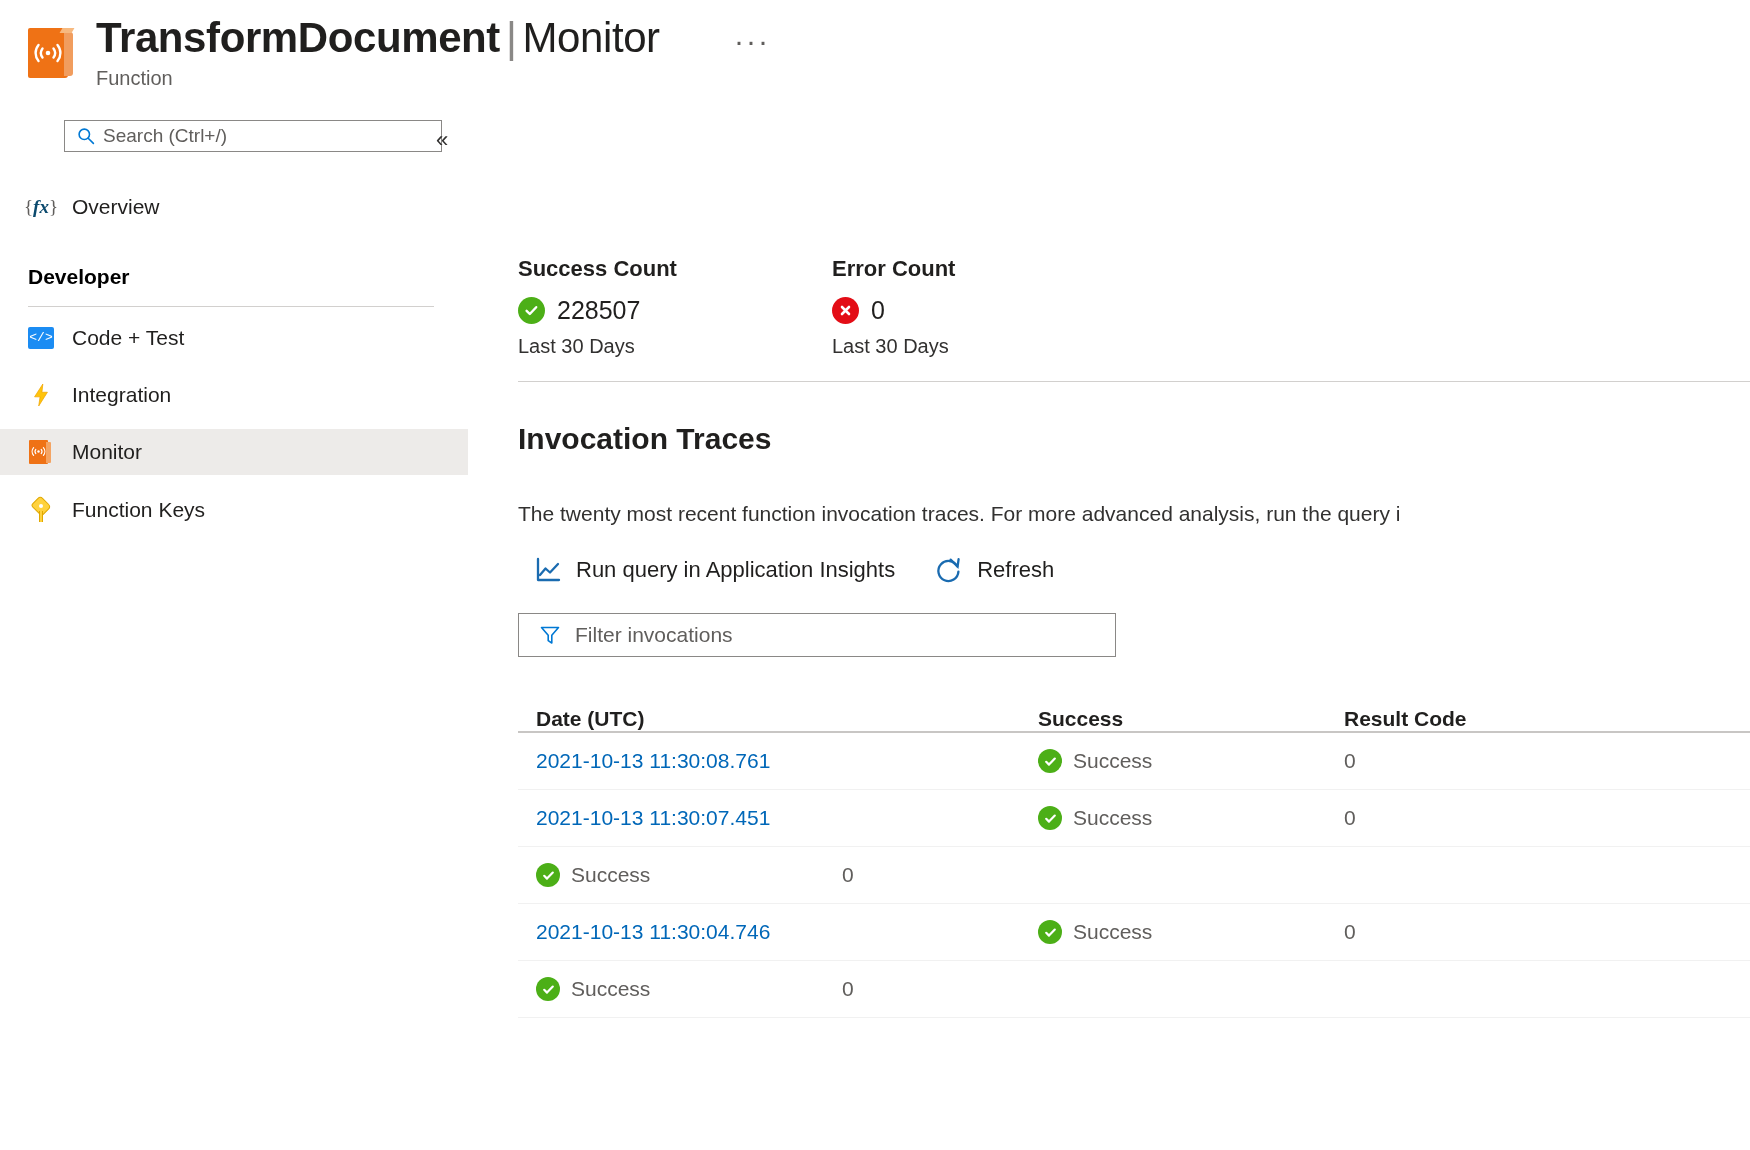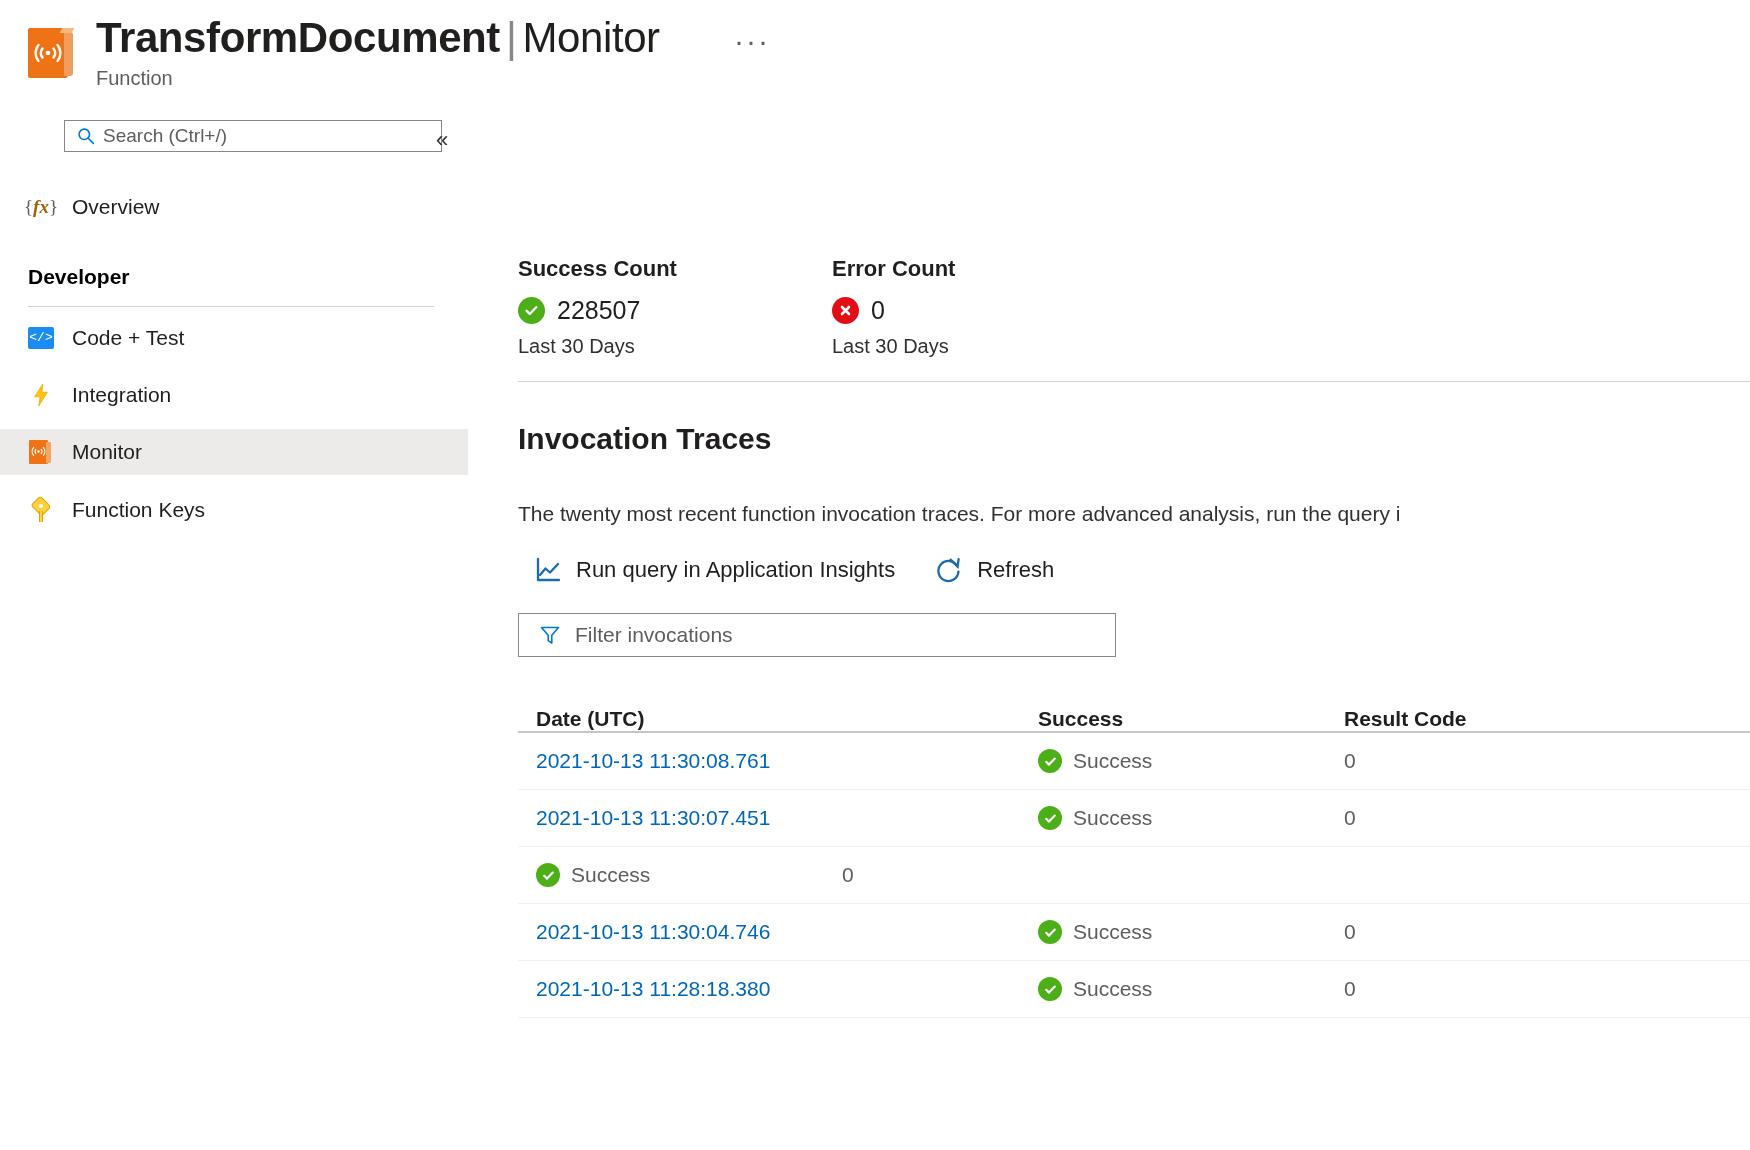--- a/index.html
+++ b/index.html
@@ -195,21 +195,21 @@
     height: 1px;
     background: #d2d0ce;
   }
 
   
   .ico-fx {
     font-size: 19px;
     color: #605e5c;
     font-family: "Liberation Serif", serif;
   }
-  .ico-fx i { color: #a16207; font-style: italic; font-weight: 700; }
+  .ico-fx i { color: #0c4a6e; font-style: italic; font-weight: 700; }
   .ico-code {
     width: 26px; height: 22px;
     background: #1b8cf3;
     border-radius: 2px;
     color: #fff;
     font-size: 13px;
     line-height: 22px;
     text-align: center;
     font-family: "Liberation Mono", monospace;
   }
@@ -658,21 +658,20 @@
                   <path d="M3.2 7.8 L6 10.6 L11.8 4.6"></path>
                 </svg>
             </span>
             <span class="cell-txt">Success</span>
           </span>
         </div>
         <div class="c-code"><span class="cell-code">0</span></div>
       </div>
 
       <div class="tbl-row">
-        <div class="c-date"><span class="cell-link">2021-10-13 11:28:18.380</span></div>
         <div class="c-succ">
           <span class="cell-succ">
             <span class="badge ok">
               <svg viewBox="0 0 15 15" fill="none" stroke="currentColor" stroke-width="2.2" stroke-linecap="round" stroke-linejoin="round">
                   <path d="M3.2 7.8 L6 10.6 L11.8 4.6"></path>
                 </svg>
             </span>
             <span class="cell-txt">Success</span>
           </span>
         </div>

